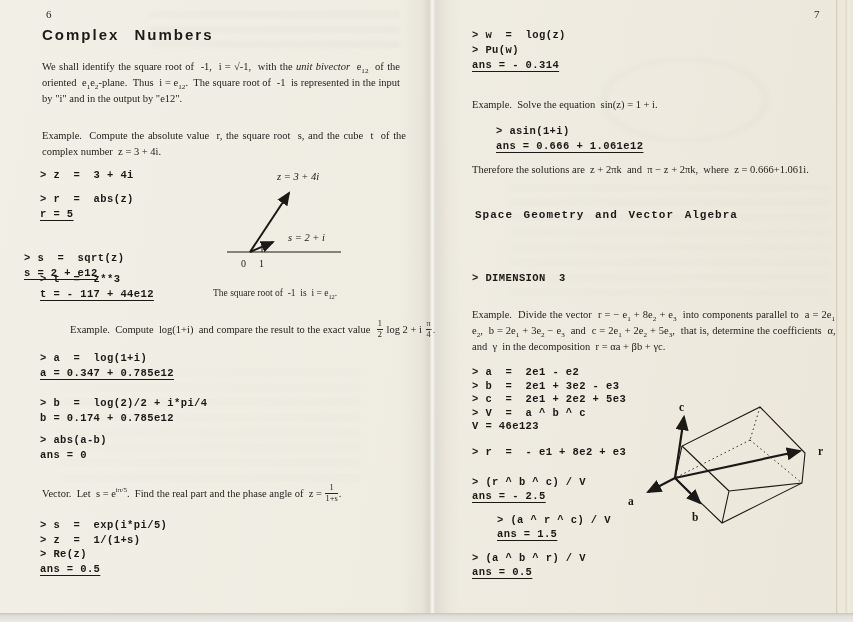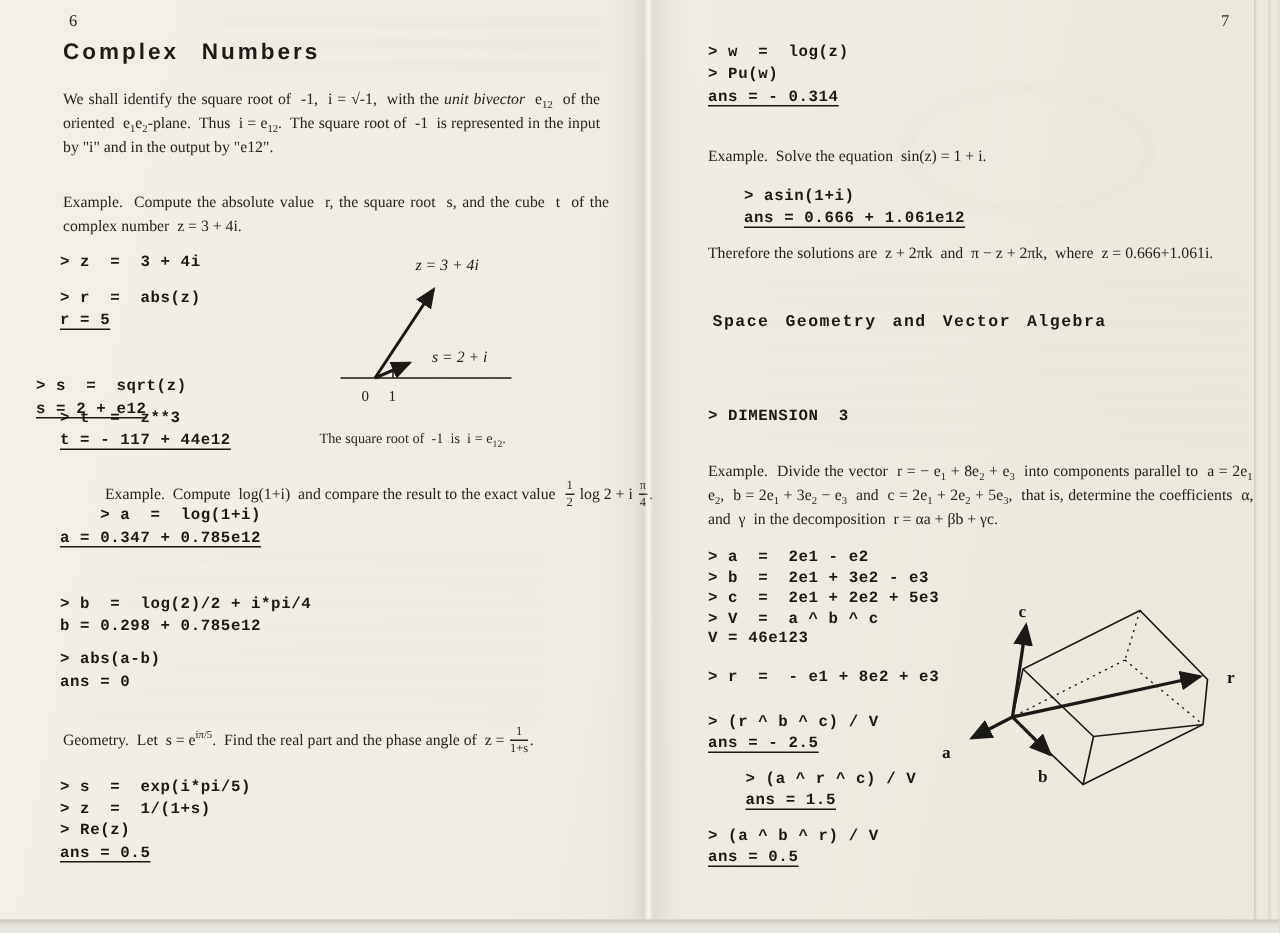--- a/index.html
+++ b/index.html
@@ -97,36 +97,36 @@
     <text class="dlabel" x="69" y="20">z = 3 + 4i</text>
     <text class="dlabel" x="80" y="81">s = 2 + i</text>
     <text class="dlabel-num" x="33" y="107">0</text>
     <text class="dlabel-num" x="51" y="107">1</text>
   </svg>
 
   <div class="abs caption" style="left:213px;top:288px;"><span>The square root of  -1  is  i = e</span><sub>12</sub><span>.</span></div>
 
   <div class="abs para one-line" style="left:42px;top:320px;margin-left:28px;"><span>Example.  Compute  log(1+i)  and compare the result to the exact value  </span><span class="frac"><span class="num">1</span><span class="den">2</span></span><span> log 2 + i </span><span class="frac"><span class="num">π</span><span class="den">4</span></span><span>.</span></div>
 
-  <div class="abs code" style="left:40px;top:337px;text-align:right;">
+  <div class="abs code" style="left:40px;top:351px;">
     <div class="cl">&gt; a  =  log(1+i)</div>
     <div class="cl res">a = 0.347 + 0.785e12</div>
   </div>
 
   <div class="abs code" style="left:40px;top:396px;">
     <div class="cl">&gt; b  =  log(2)/2 + i*pi/4</div>
-    <div class="cl">b = 0.298 + 0.785e12</div>
+    <div class="cl">b = 0.174 + 0.785e12</div>
   </div>
 
   <div class="abs code" style="left:40px;top:433px;">
     <div class="cl">&gt; abs(a-b)</div>
     <div class="cl">ans = 0</div>
   </div>
 
-  <div class="abs para one-line" style="left:42px;top:484px;"><span>Geometry.  Let  s = e</span><sup>iπ/5</sup><span>.  Find the real part and the phase angle of  z = </span><span class="frac"><span class="num">1</span><span class="den">1+s</span></span><span>.</span></div>
+  <div class="abs para one-line" style="left:42px;top:484px;"><span>Vector.  Let  s = e</span><sup>iπ/5</sup><span>.  Find the real part and the phase angle of  z = </span><span class="frac"><span class="num">1</span><span class="den">1+s</span></span><span>.</span></div>
 
   <div class="abs code lh14" style="left:40px;top:518px;">
     <div class="cl">&gt; s  =  exp(i*pi/5)</div>
     <div class="cl">&gt; z  =  1/(1+s)</div>
     <div class="cl">&gt; Re(z)</div>
     <div class="cl res">ans = 0.5</div>
   </div>
 
   <div class="abs pnum" style="left:814px;top:8px;">7</div>
 

